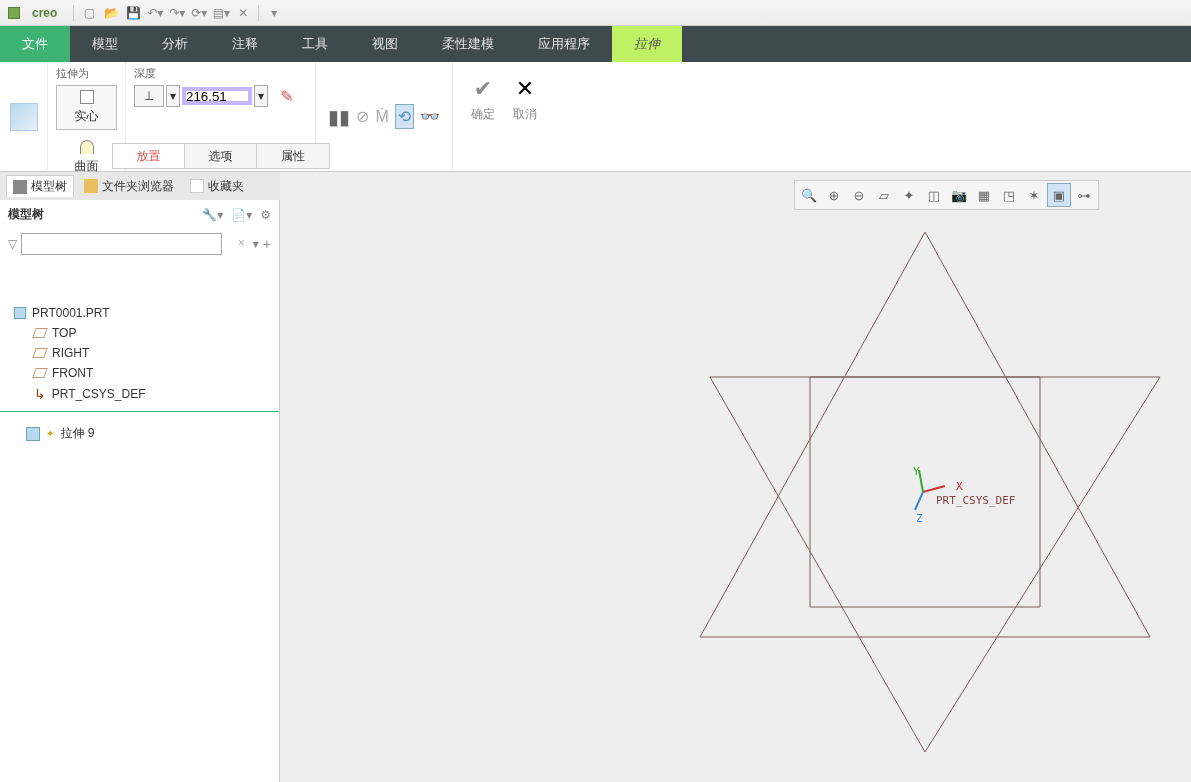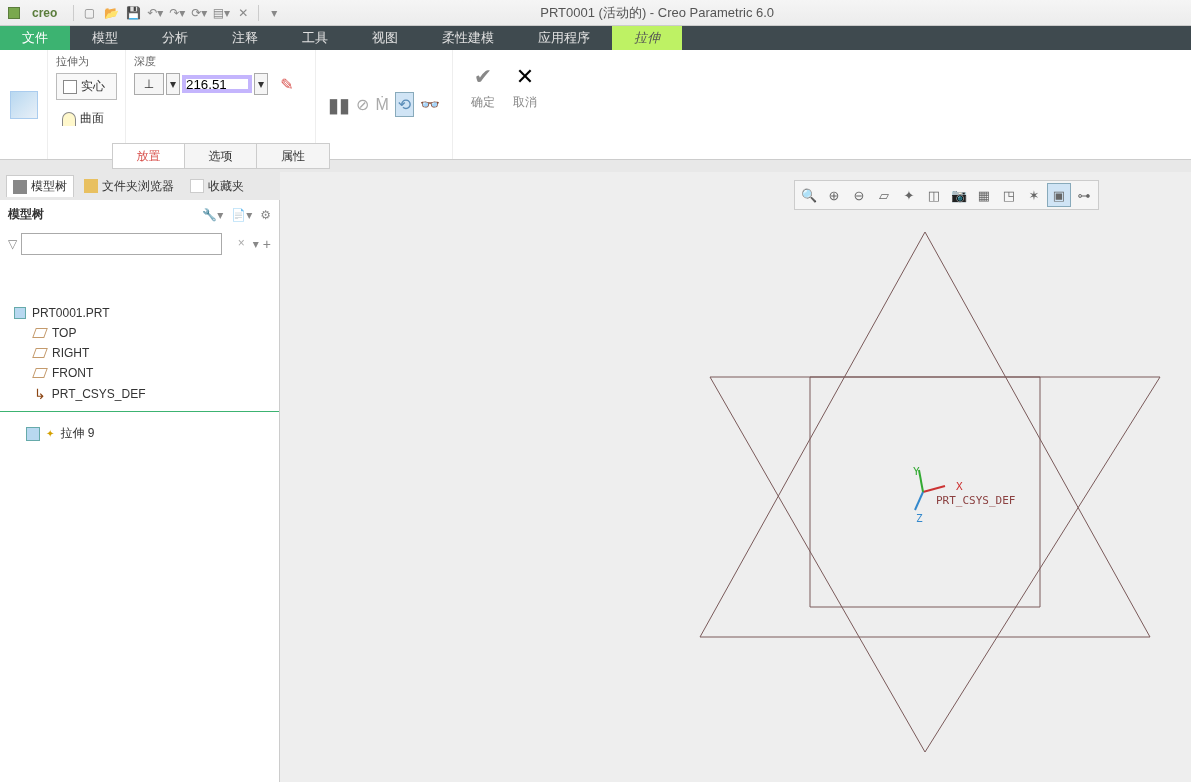--- a/index.html
+++ b/index.html
@@ -8,30 +8,30 @@
 
 .title-bar { height: 26px; background: linear-gradient(#f5f5f5,#ececec); display: flex; align-items: center; border-bottom: 1px solid #ccc; }
 .logo { padding: 0 8px; display: flex; align-items: center; gap: 12px; font-weight: bold; color: #5b7d3c; }
 .logo-sq { width: 12px; height: 12px; background: #7aa84e; border: 1px solid #5b7d3c; }
 .qat { display: flex; gap: 4px; padding-left: 6px; align-items: center; }
 .qat .ic { width: 18px; height: 18px; display: flex; align-items: center; justify-content: center; color: #888; cursor: pointer; }
 .qat .sep { width: 1px; height: 16px; background: #ccc; margin: 0 2px; }
 .title-text { flex: 1; text-align: center; color: #555; font-size: 13px; }
 
 
-.menu-bar { height: 24px; background: #3f4a4f; display: flex; }
+.menu-bar { height: 36px; background: #3f4a4f; display: flex; }
 .menu-bar .tab { padding: 0 22px; display: flex; align-items: center; color: #e0e0e0; font-size: 13px; cursor: pointer; }
 .menu-bar .tab.file { background: #3cb371; color: #fff; }
 .menu-bar .tab.active { background: #bef264; color: #555; font-style: italic; }
 
 
 .ribbon { height: 110px; background: #fff; border-bottom: 1px solid #ccc; display: flex; }
 .ribbon-group { padding: 4px 8px; border-right: 1px solid #eee; }
 .ribbon-group .glabel { font-size: 11px; color: #666; margin-bottom: 4px; }
-.rbtn { display: flex; align-items: center; gap: 4px; padding: 4px 6px; cursor: pointer; }
+.rbtn { display: flex; align-items: center; gap: 4px; padding: 4px 6px; cursor: pointer; flex-direction: column; }
 .rbtn .sq { width: 14px; height: 14px; border: 1px solid #888; background: #fff; }
 .rbtn .curve { width: 14px; height: 14px; border: 1px solid #888; border-radius: 14px 14px 0 0; border-bottom: none; background: #fff8cc; }
 .depth-row { display: flex; align-items: center; gap: 2px; }
 .depth-input { width: 70px; height: 18px; border: 4px solid #c4b5fd; padding: 0 0; text-align: left; }
 .small-btn { width: 22px; height: 22px; border: 1px solid #aaa; background: #f5f5f5; display: flex; align-items: center; justify-content: center; cursor: pointer; }
 .action-group { display: flex; gap: 6px; align-items: flex-start; padding: 10px 12px; }
 .big-action { display: flex; flex-direction: column; align-items: center; gap: 4px; cursor: pointer; color: #888; padding: 4px 6px; }
 .big-action .glyph { font-size: 22px; }
 .big-action.cancel .glyph { color: #000; }
 .sub-tabs { position: absolute; left: 112px; top: 143px; display: flex; border: 1px solid #ccc; }
@@ -85,21 +85,20 @@
     <span class="ic">📂</span>
     <span class="ic">💾</span>
     <span class="ic">↶▾</span>
     <span class="ic">↷▾</span>
     <span class="ic">⟳▾</span>
     <span class="ic">▤▾</span>
     <span class="ic">✕</span>
     <span class="sep"></span>
     <span class="ic">▾</span>
   </div>
-  <div class="title-text">PRT0001 (活动的) - Creo Parametric 6.0</div>
   <div style="width:160px"></div>
 </div>
 
 <div class="menu-bar">
   <div class="tab file">文件</div>
   <div class="tab">模型</div>
   <div class="tab">分析</div>
   <div class="tab">注释</div>
   <div class="tab">工具</div>
   <div class="tab">视图</div>

